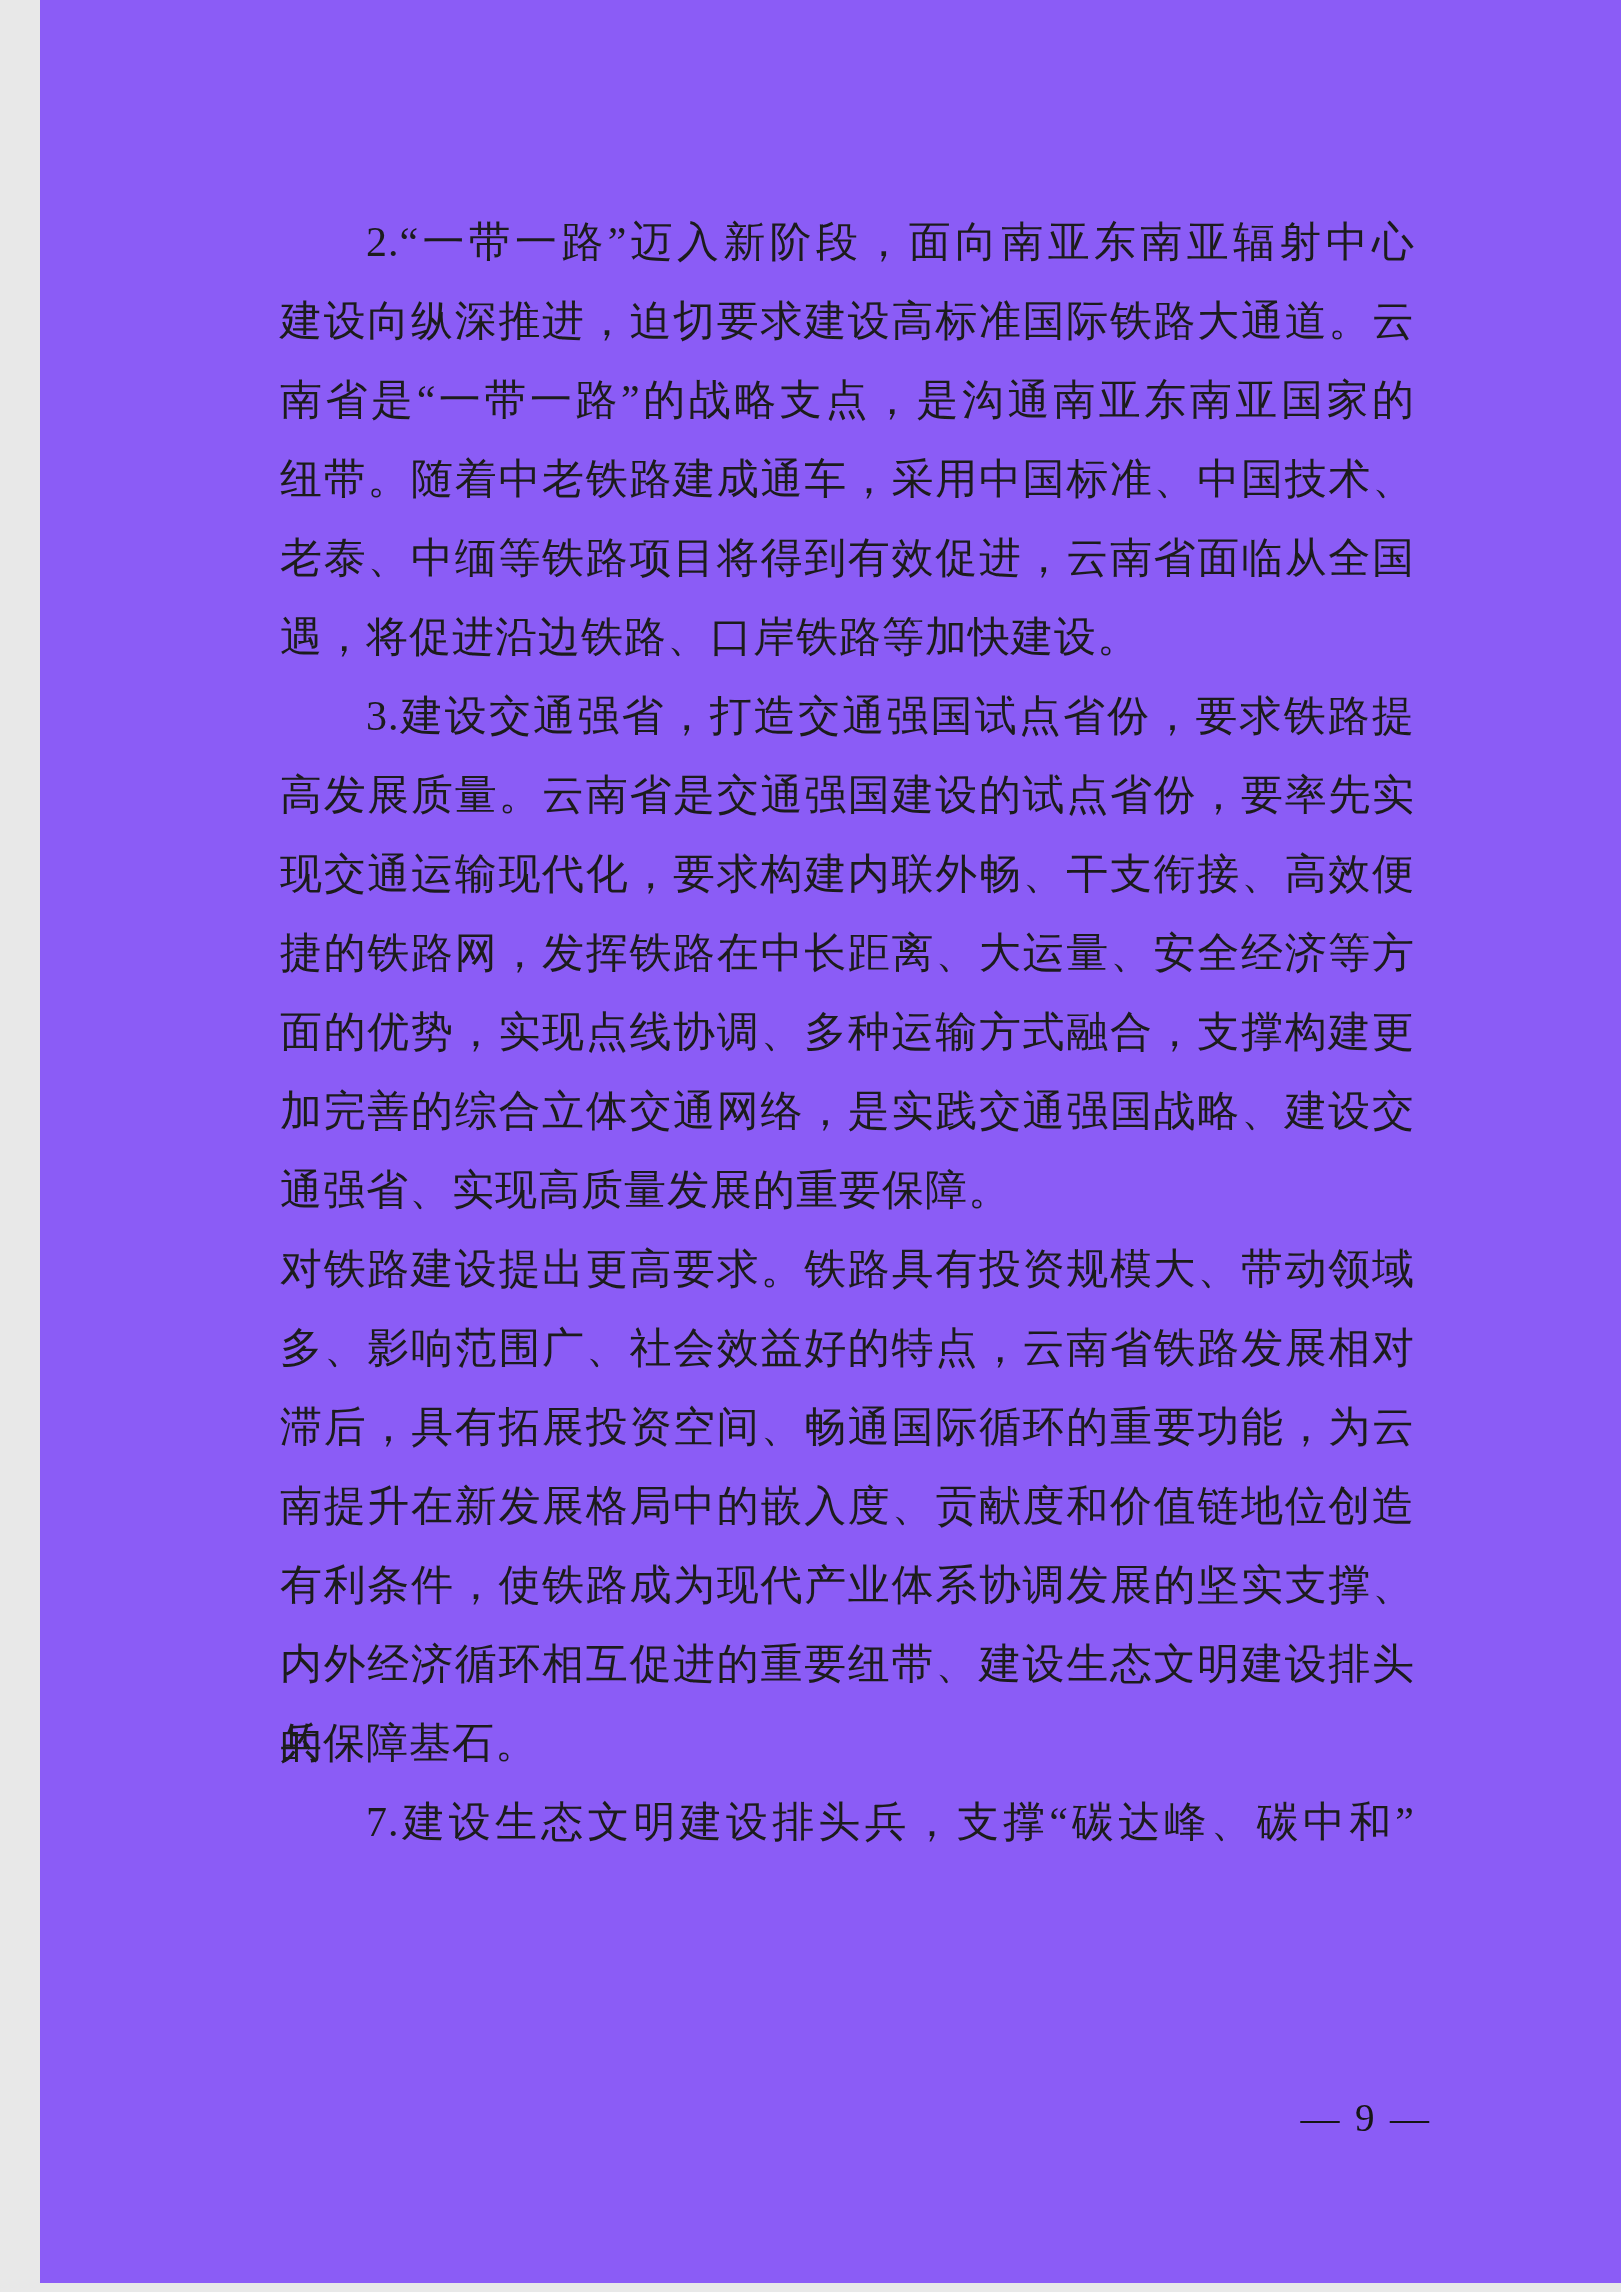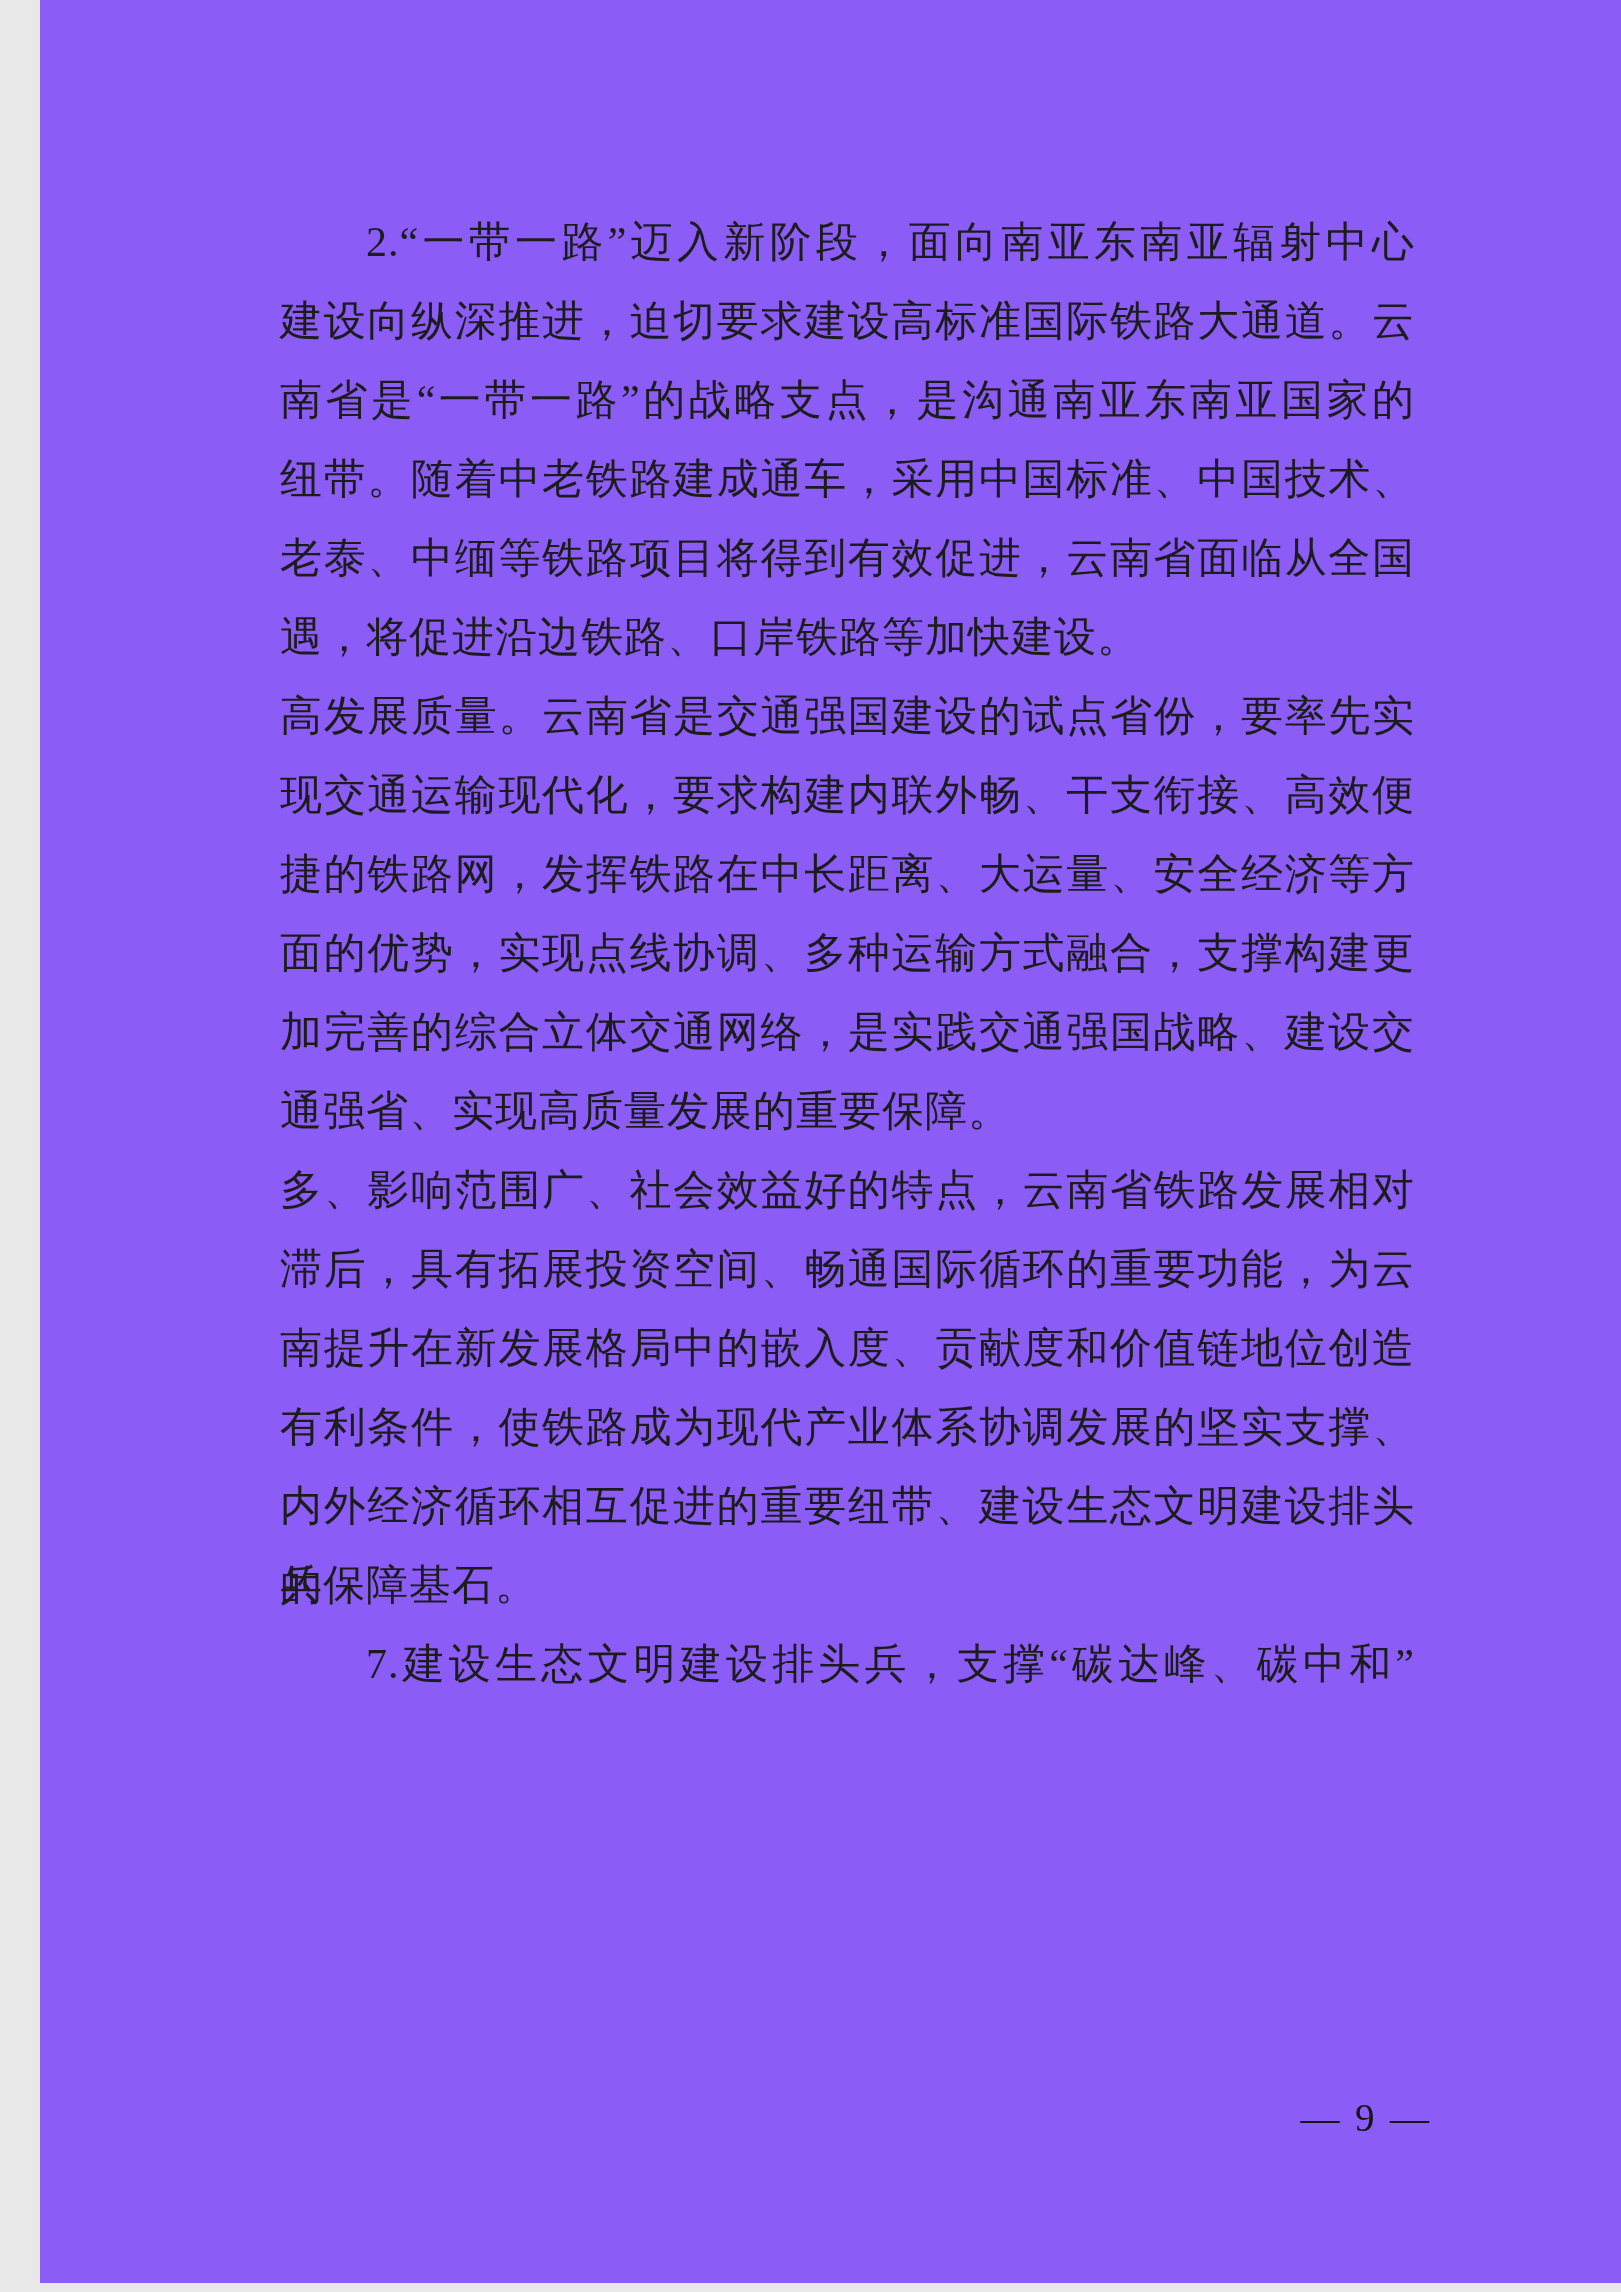--- a/index.html
+++ b/index.html
@@ -56,26 +56,28 @@
 <body>
 
 <div class="page">
   <div class="textblock">
     <div class="line indent">2.“一带一路”迈入新阶段，面向南亚东南亚辐射中心</div>
     <div class="line">建设向纵深推进，迫切要求建设高标准国际铁路大通道。云</div>
     <div class="line">南省是“一带一路”的战略支点，是沟通南亚东南亚国家的</div>
     <div class="line">纽带。随着中老铁路建成通车，采用中国标准、中国技术、</div>
     <div class="line">老泰、中缅等铁路项目将得到有效促进，云南省面临从全国</div>
     <div class="line end">遇，将促进沿边铁路、口岸铁路等加快建设。</div>
+    <div class="line indent">3.建设交通强省，打造交通强国试点省份，要求铁路提</div>
     <div class="line">高发展质量。云南省是交通强国建设的试点省份，要率先实</div>
     <div class="line">现交通运输现代化，要求构建内联外畅、干支衔接、高效便</div>
     <div class="line">捷的铁路网，发挥铁路在中长距离、大运量、安全经济等方</div>
     <div class="line">面的优势，实现点线协调、多种运输方式融合，支撑构建更</div>
     <div class="line">加完善的综合立体交通网络，是实践交通强国战略、建设交</div>
     <div class="line end">通强省、实现高质量发展的重要保障。</div>
+    <div class="line">对铁路建设提出更高要求。铁路具有投资规模大、带动领域</div>
     <div class="line">多、影响范围广、社会效益好的特点，云南省铁路发展相对</div>
     <div class="line">滞后，具有拓展投资空间、畅通国际循环的重要功能，为云</div>
     <div class="line">南提升在新发展格局中的嵌入度、贡献度和价值链地位创造</div>
     <div class="line">有利条件，使铁路成为现代产业体系协调发展的坚实支撑、</div>
     <div class="line">内外经济循环相互促进的重要纽带、建设生态文明建设排头兵</div>
     <div class="line end">的保障基石。</div>
     <div class="line indent">7.建设生态文明建设排头兵，支撑“碳达峰、碳中和”</div>
   </div>
 
   <div class="pagenum">— 9 —</div>

